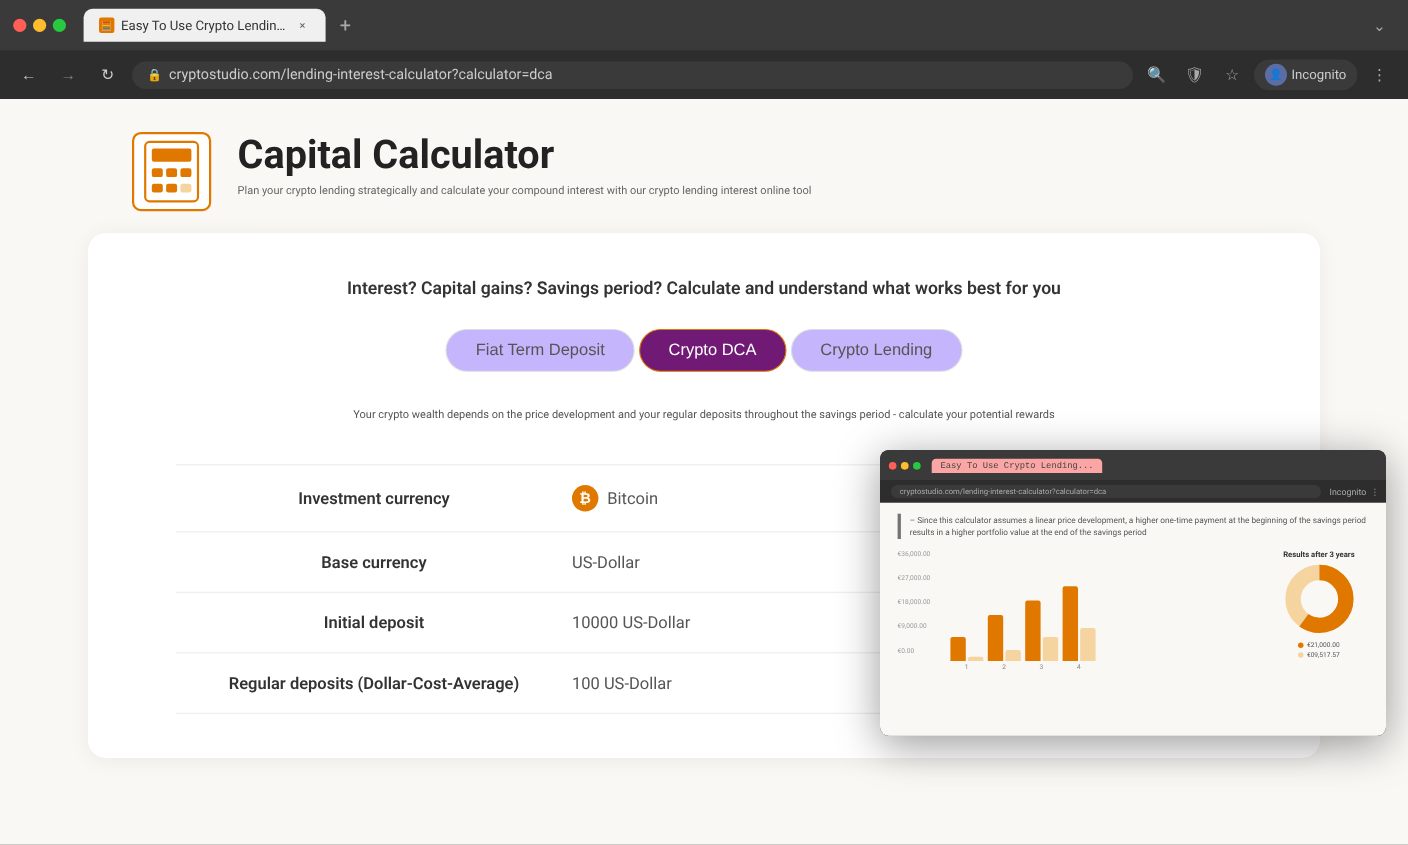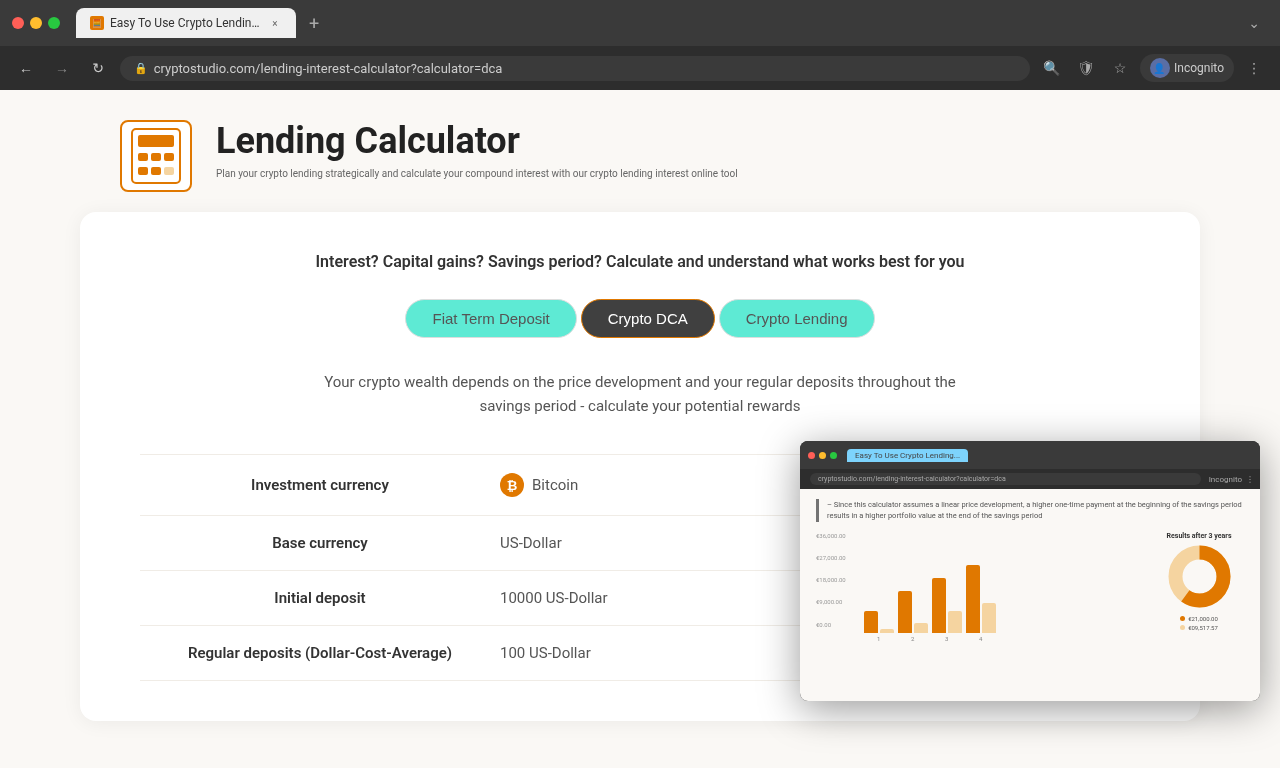--- a/index.html
+++ b/index.html
@@ -240,21 +240,21 @@
     .header-text p {
       font-size: 10px;
       color: #666;
       max-width: 700px;
     }
 
     .calculator-card {
       margin: 0 80px 24px;
       background: white;
       border-radius: 16px;
-      padding: 40px 60px;
+      padding: 40px 80px;
       box-shadow: 0 2px 20px rgba(0,0,0,0.06);
       position: relative;
     }
 
     .card-subtitle {
       text-align: center;
       font-size: 16px;
       font-weight: 600;
       color: #333;
       margin-bottom: 28px;
@@ -264,38 +264,38 @@
       display: flex;
       justify-content: center;
       gap: 4px;
       margin-bottom: 32px;
     }
 
     .tab-option {
       padding: 10px 26px;
       border-radius: 30px;
       border: 1px solid #ddd;
-      background: #5eead4;
+      background: #c4b5fd;
       color: #555;
       font-size: 15px;
       cursor: pointer;
       font-weight: 500;
     }
 
     .tab-option.active {
-      background: #404040;
+      background: #701a75;
       color: white;
       border-color: #e07800;
       text-align: center;
     }
 
     .tab-description {
       text-align: center;
       color: #555;
-      font-size: 15px;
+      font-size: 10px;
       margin-bottom: 36px;
       line-height: 1.6;
       max-width: 680px;
       margin-left: auto;
       margin-right: auto;
     }
 
     .form-fields {
       border-top: 1px solid #f0ece6;
     }
@@ -384,26 +384,27 @@
     .popup-dot {
       width: 7px;
       height: 7px;
       border-radius: 50%;
     }
     .popup-dot.r { background: #ff5f57; }
     .popup-dot.y { background: #ffbd2e; }
     .popup-dot.g { background: #28c840; }
 
     .popup-tab {
-      background: #7dd3fc;
+      background: #fca5a5;
       border-radius: 4px 4px 0 0;
       padding: 2px 8px;
       font-size: 8px;
       color: #444;
       margin-left: 6px;
+      font-family: Liberation Mono, monospace;
     }
 
     .popup-nav {
       background: #2d2d2d;
       height: 20px;
       display: flex;
       align-items: center;
       padding: 0 6px;
     }
 
@@ -591,21 +592,21 @@
         <rect x="8" y="8" width="36" height="12" rx="2" fill="#e07800"></rect>
         <rect x="8" y="26" width="10" height="8" rx="2" fill="#e07800"></rect>
         <rect x="21" y="26" width="10" height="8" rx="2" fill="#e07800"></rect>
         <rect x="34" y="26" width="10" height="8" rx="2" fill="#e07800"></rect>
         <rect x="8" y="40" width="10" height="8" rx="2" fill="#e07800"></rect>
         <rect x="21" y="40" width="10" height="8" rx="2" fill="#e07800"></rect>
         <rect x="34" y="40" width="10" height="8" rx="2" fill="#f5d4a0"></rect>
       </svg>
     </div>
     <div class="header-text">
-      <h1>Lending Calculator</h1>
+      <h1>Capital Calculator</h1>
       <p>Plan your crypto lending strategically and calculate your compound interest with our crypto lending interest online tool</p>
     </div>
   </div>
 
   <div class="calculator-card">
 
     <p class="card-subtitle">Interest? Capital gains? Savings period? Calculate and understand what works best for you</p>
 
     <div class="tab-switcher">
       <button class="tab-option">Fiat Term Deposit</button>

